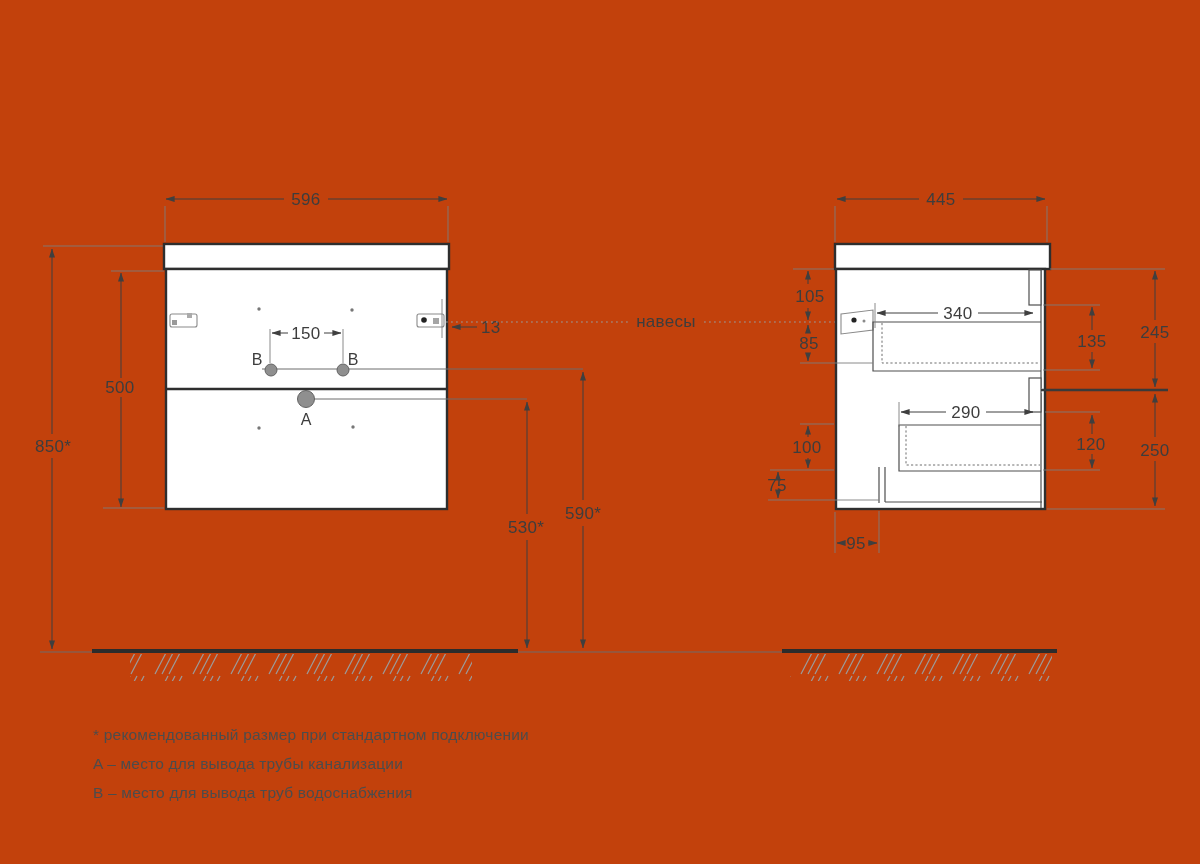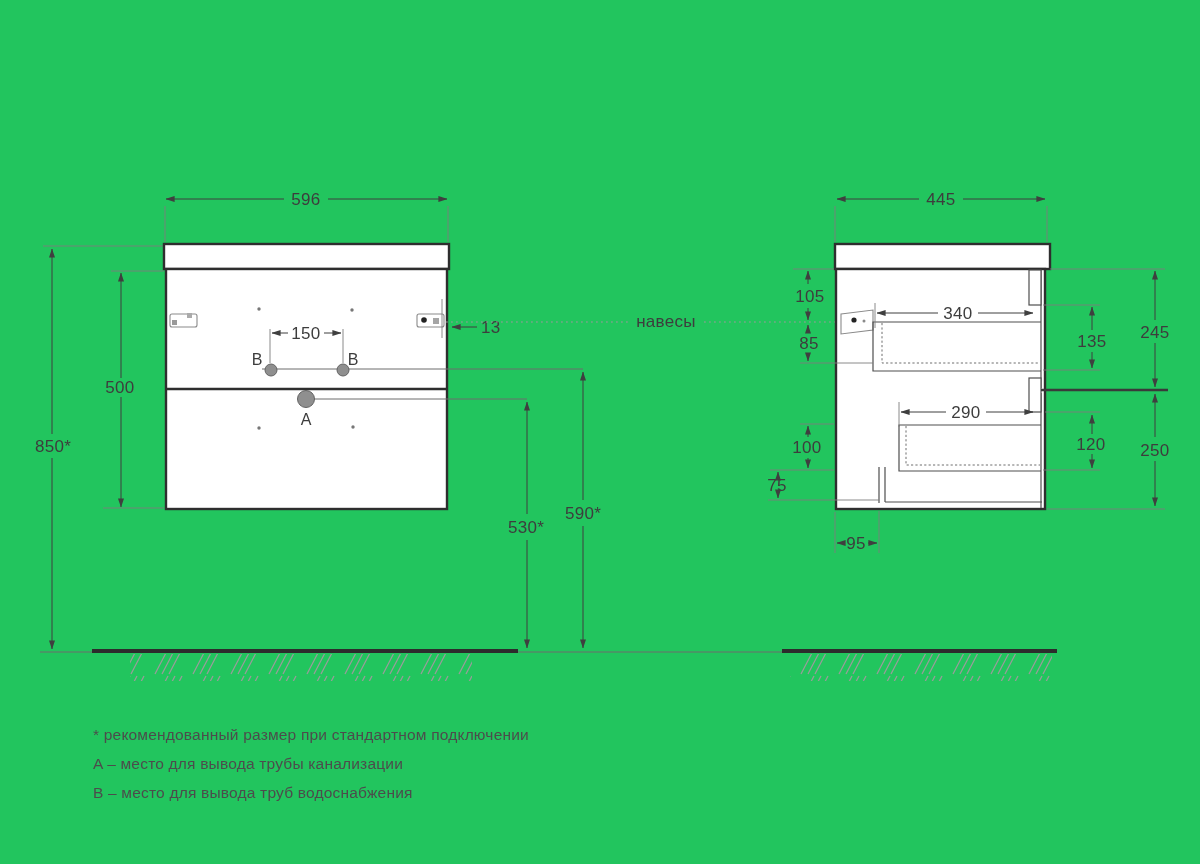--- a/index.html
+++ b/index.html
@@ -1,16 +1,16 @@
 <!DOCTYPE html>
 <html><head>
 <meta charset="utf-8">
 <style>
   html,body{margin:0;padding:0;background:#ffffff;}
-  .canvas{position:relative;width:1200px;height:864px;background:#22c55e;overflow:hidden;
+  .canvas{position:relative;width:1200px;height:864px;background:#c2410c;overflow:hidden;
           font-family:"Liberation Sans","DejaVu Sans",sans-serif;}
   svg{display:block;}
   text{font-family:"Liberation Sans","DejaVu Sans",sans-serif;fill:#3d3d3d;}
   .dimtxt{font-size:17px;letter-spacing:0.3px;}
   .lbltxt{font-size:16px;}
   .notetxt{font-size:15.5px;fill:#4c4c4c;letter-spacing:0.2px;}
   .outline{stroke:#2e2e2e;stroke-width:2.4;fill:#ffffff;}
   .outline-ln{stroke:#2e2e2e;stroke-width:2.4;fill:none;}
   .inner-ln{stroke:#4f4f4f;stroke-width:1.2;fill:none;}
   .inner-box{stroke:#4f4f4f;stroke-width:1.2;fill:#ffffff;}

